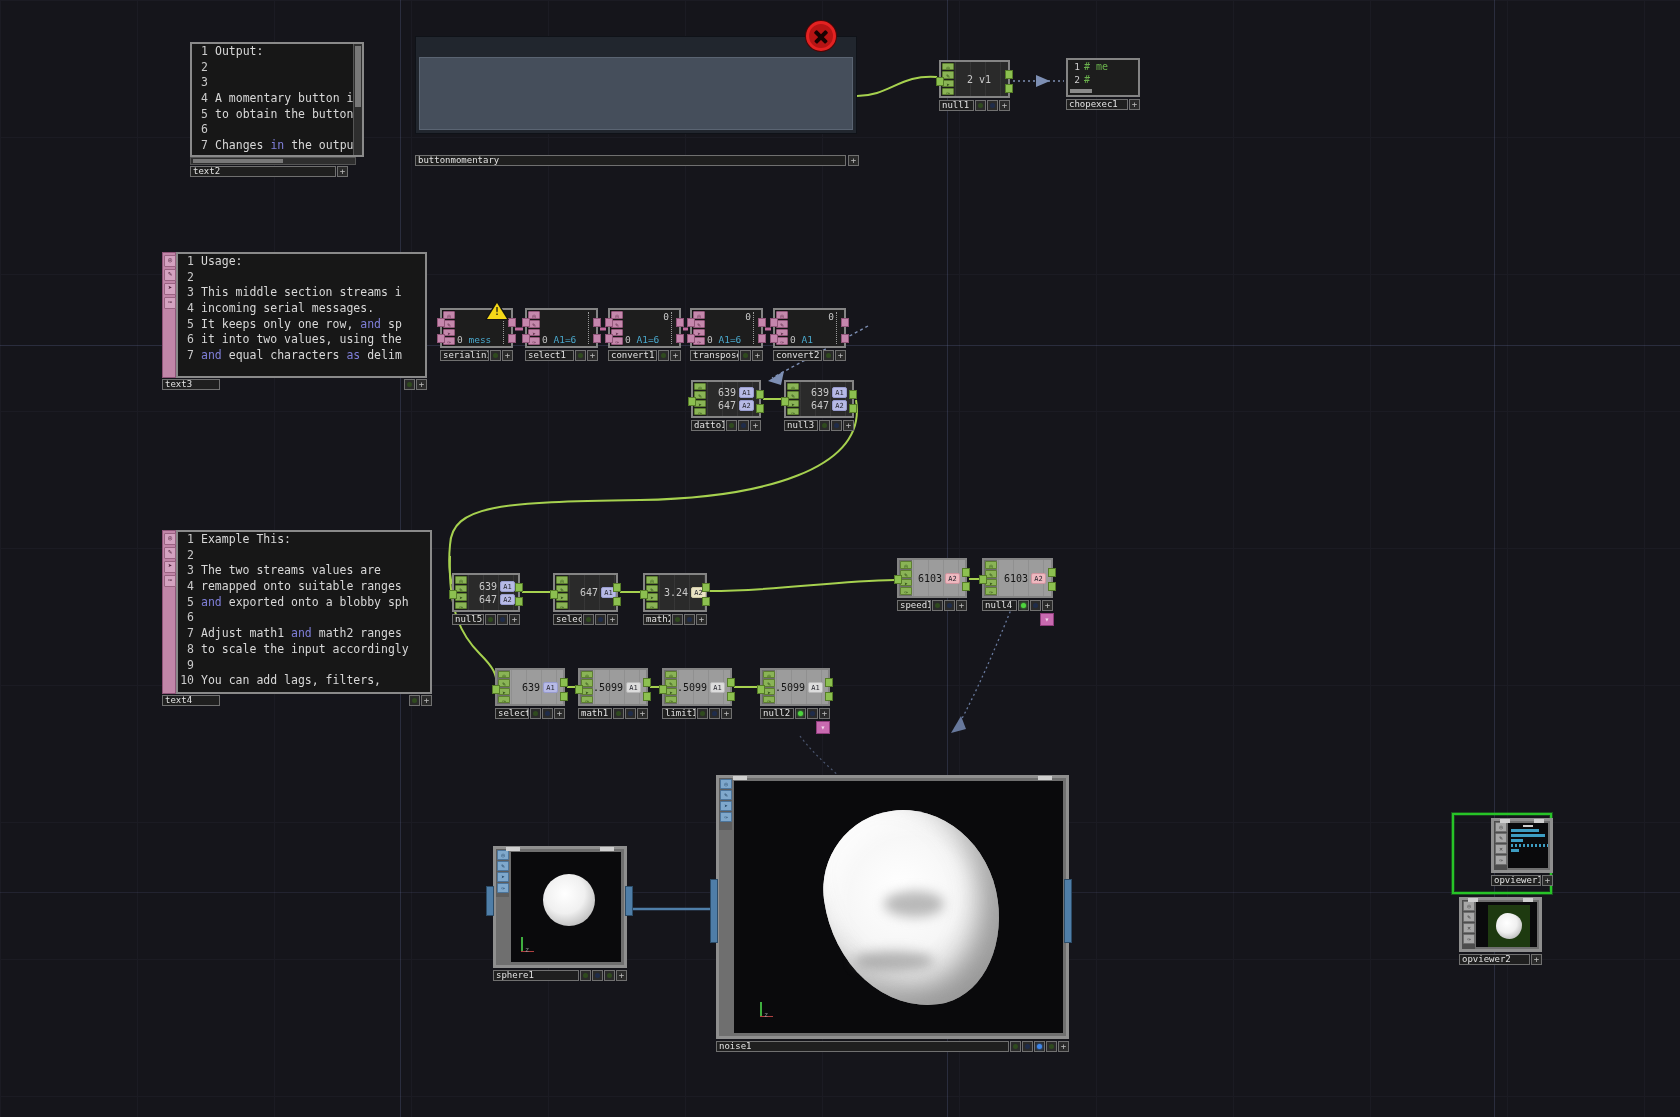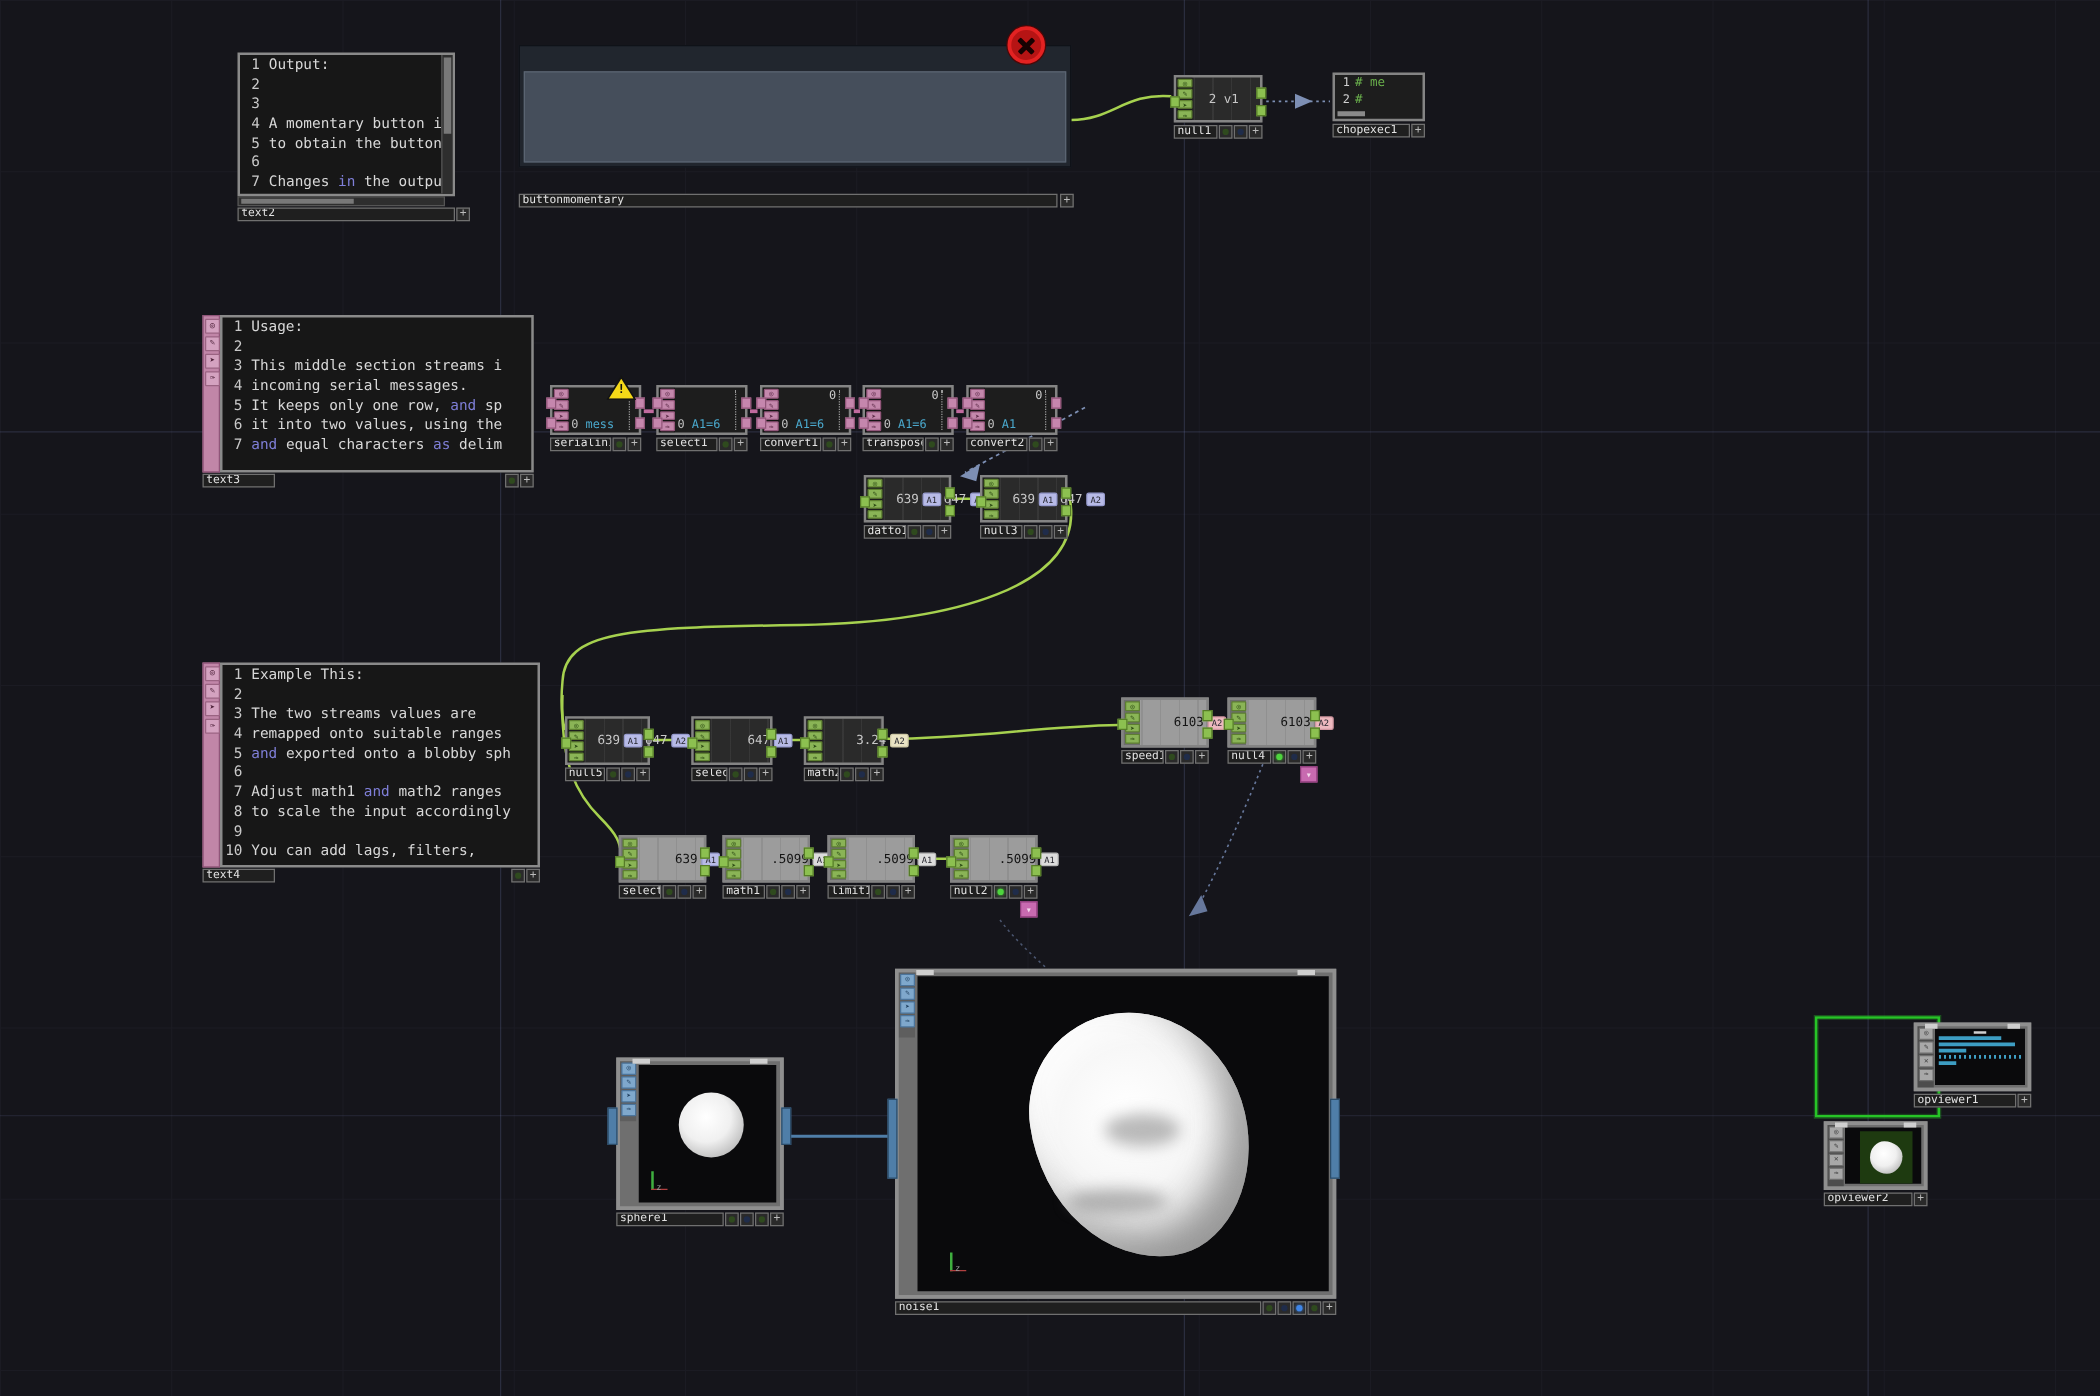--- a/index.html
+++ b/index.html
@@ -18,21 +18,21 @@
   .opnode{position:absolute;display:flex;flex-direction:column;gap:2px;z-index:2;}
   .obody{position:relative;box-sizing:border-box;border:2px solid #848484;background:#2a2a2a;height:var(--bh);
          background-image:repeating-linear-gradient(90deg,transparent 0,transparent 14px,rgba(255,255,255,.06) 14px,rgba(255,255,255,.06) 15px);}
   .obody.light{background:#9c9c9c;background-image:repeating-linear-gradient(90deg,transparent 0,transparent 14px,rgba(0,0,0,.08) 14px,rgba(0,0,0,.08) 15px);}
   .icol{position:absolute;left:0;top:0;bottom:0;width:13px;display:flex;flex-direction:column;gap:1px;padding:1px;box-sizing:border-box;background:rgba(0,0,0,.3);}
   .ichip{width:10px;height:8px;border-radius:1px;font-size:6px;line-height:7px;text-align:center;overflow:hidden;}
   .f-chop .ichip{background:#8ab456;color:#2c4a14;border:1px solid #5d7f30;}
   .f-dat  .ichip{background:#c488ac;color:#5e2c49;border:1px solid #92567a;}
   .f-sop  .ichip{background:#7fa8cc;color:#1f3f5e;border:1px solid #4c759c;}
   .f-comp .ichip{background:#a8a8a8;color:#3c3c3c;border:1px solid #6e6e6e;}
-  .vals{position:absolute;left:13px;right:5px;top:0;bottom:0;display:flex;justify-content:center;gap:2px;padding-left:48px;}
+  .vals{position:absolute;left:13px;right:5px;top:0;bottom:0;display:flex;flex-direction:column;justify-content:center;gap:2px;padding-left:48px;}
   .vrow{display:flex;justify-content:flex-end;align-items:center;gap:3px;}
   .vnum{font-size:10px;color:#c8c8c8;}
   .light .vnum{color:#141414;}
   .vchip{min-width:15px;height:11px;border-radius:2px;font-size:7px;line-height:11px;text-align:center;color:#26262e;box-sizing:border-box;}
   .c-lav{background:#b7bae6;border:1px solid #989ccf;}
   .c-pink{background:#edb8bf;border:1px solid #d095a0;}
   .c-tan{background:#e9e3c4;border:1px solid #cfc9a6;}
   .c-gray{background:#dcdcdc;border:1px solid #b9b9b9;}
   .valtext{position:absolute;left:13px;right:4px;top:0;bottom:0;display:flex;align-items:center;justify-content:center;font-size:10px;color:#c8c8c8;}
   .conn{position:absolute;width:6px;height:7px;background:#8cc050;border:1px solid #567c28;z-index:3;}
@@ -172,21 +172,21 @@
           <span class="tcode">monitored by text1 a</span>
         </div>
       </div>
     <div class="vscroll">
         <div class="vthumb"></div>
       </div>
   </div>
   <div class="hscroll" style="left:0;top:115px;width:166px">
       <div class="hthumb"></div>
     </div>
-  <div class="olabel" style="position:absolute;left:0;top:124px;width:186px">
+  <div class="olabel" style="position:absolute;left:0;top:124px;width:158px">
     <span class="lbox">text2</span>
     <span class="fsq fplus">+</span>
   </div>
 </div>
 
 <div class="bpanel" style="left:415px;top:36px;width:442px;height:98px">
   <div class="bpinner"></div>
 </div>
 <div class="redx" style="left:806px;top:21px">
   <div class="b1"></div>
@@ -879,21 +879,21 @@
     <span class="fsq">
         <span class="d dg"></span>
       </span>
     <span class="fsq fplus">+</span>
   </div>
 </div>
 <div class="sopbar" style="left:710px;top:879px;height:62px"></div>
 <div class="sopbar" style="left:1064px;top:879px;height:62px"></div>
 
 <div class="selbox" style="left:1452px;top:813px;width:96px;height:77px"></div>
-<div class="vnode" style="left:1531px;top:818px;width:94px;z-index:3">
+<div class="vnode" style="left:1491px;top:818px;width:62px;z-index:3">
   <div class="vframe" style="height:55px">
     <div class="vhandle" style="left:6px;width:10px"></div>
     <div class="vhandle" style="right:6px;width:10px"></div>
     <div class="icol f-comp">
         <span class="ichip">◎</span>
         <span class="ichip">✎</span>
         <span class="ichip">✕</span>
         <span class="ichip">✑</span>
       </div>
     <div class="vport" style="left:14px;top:2px;right:2px;bottom:2px">

